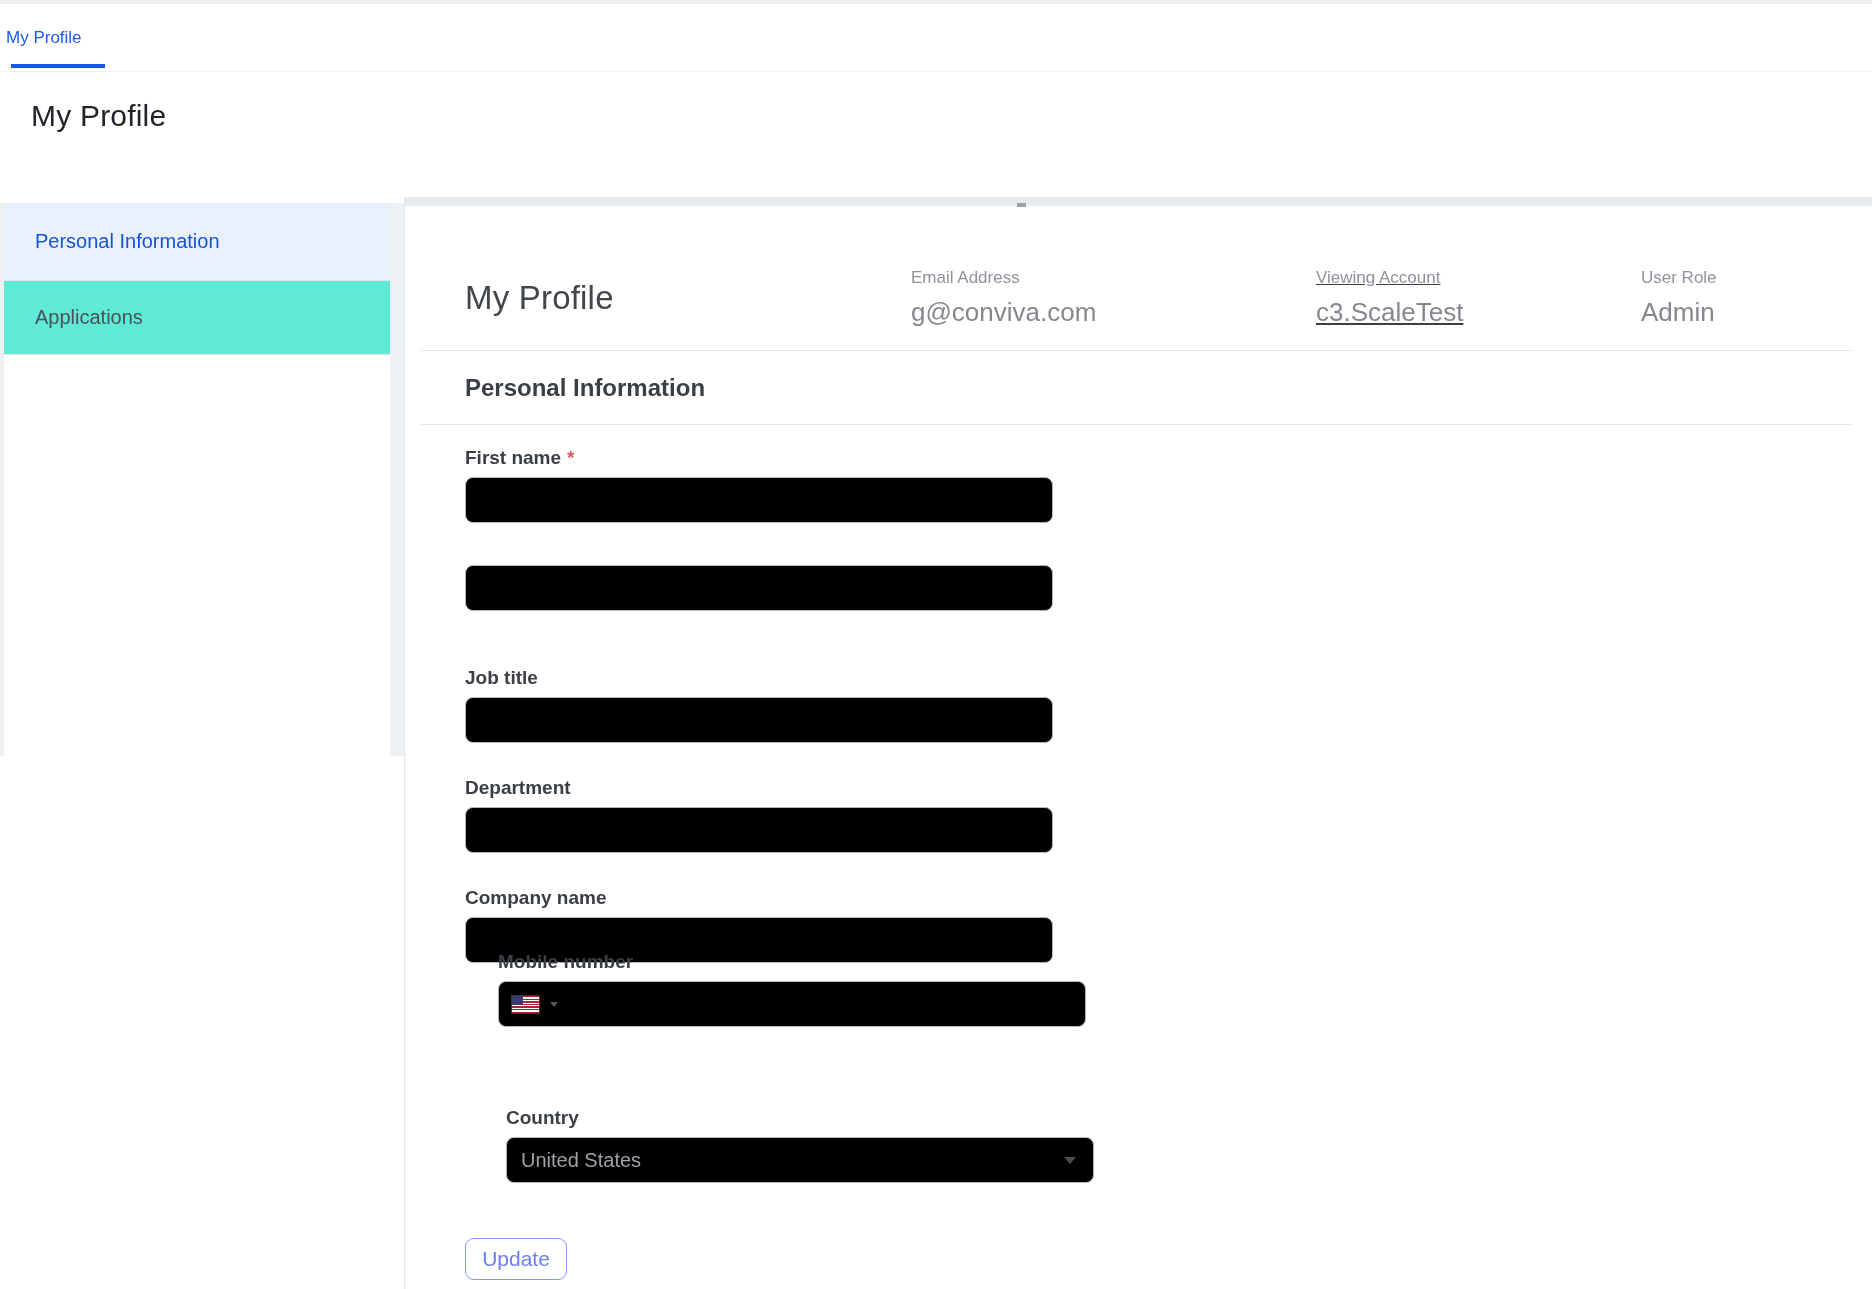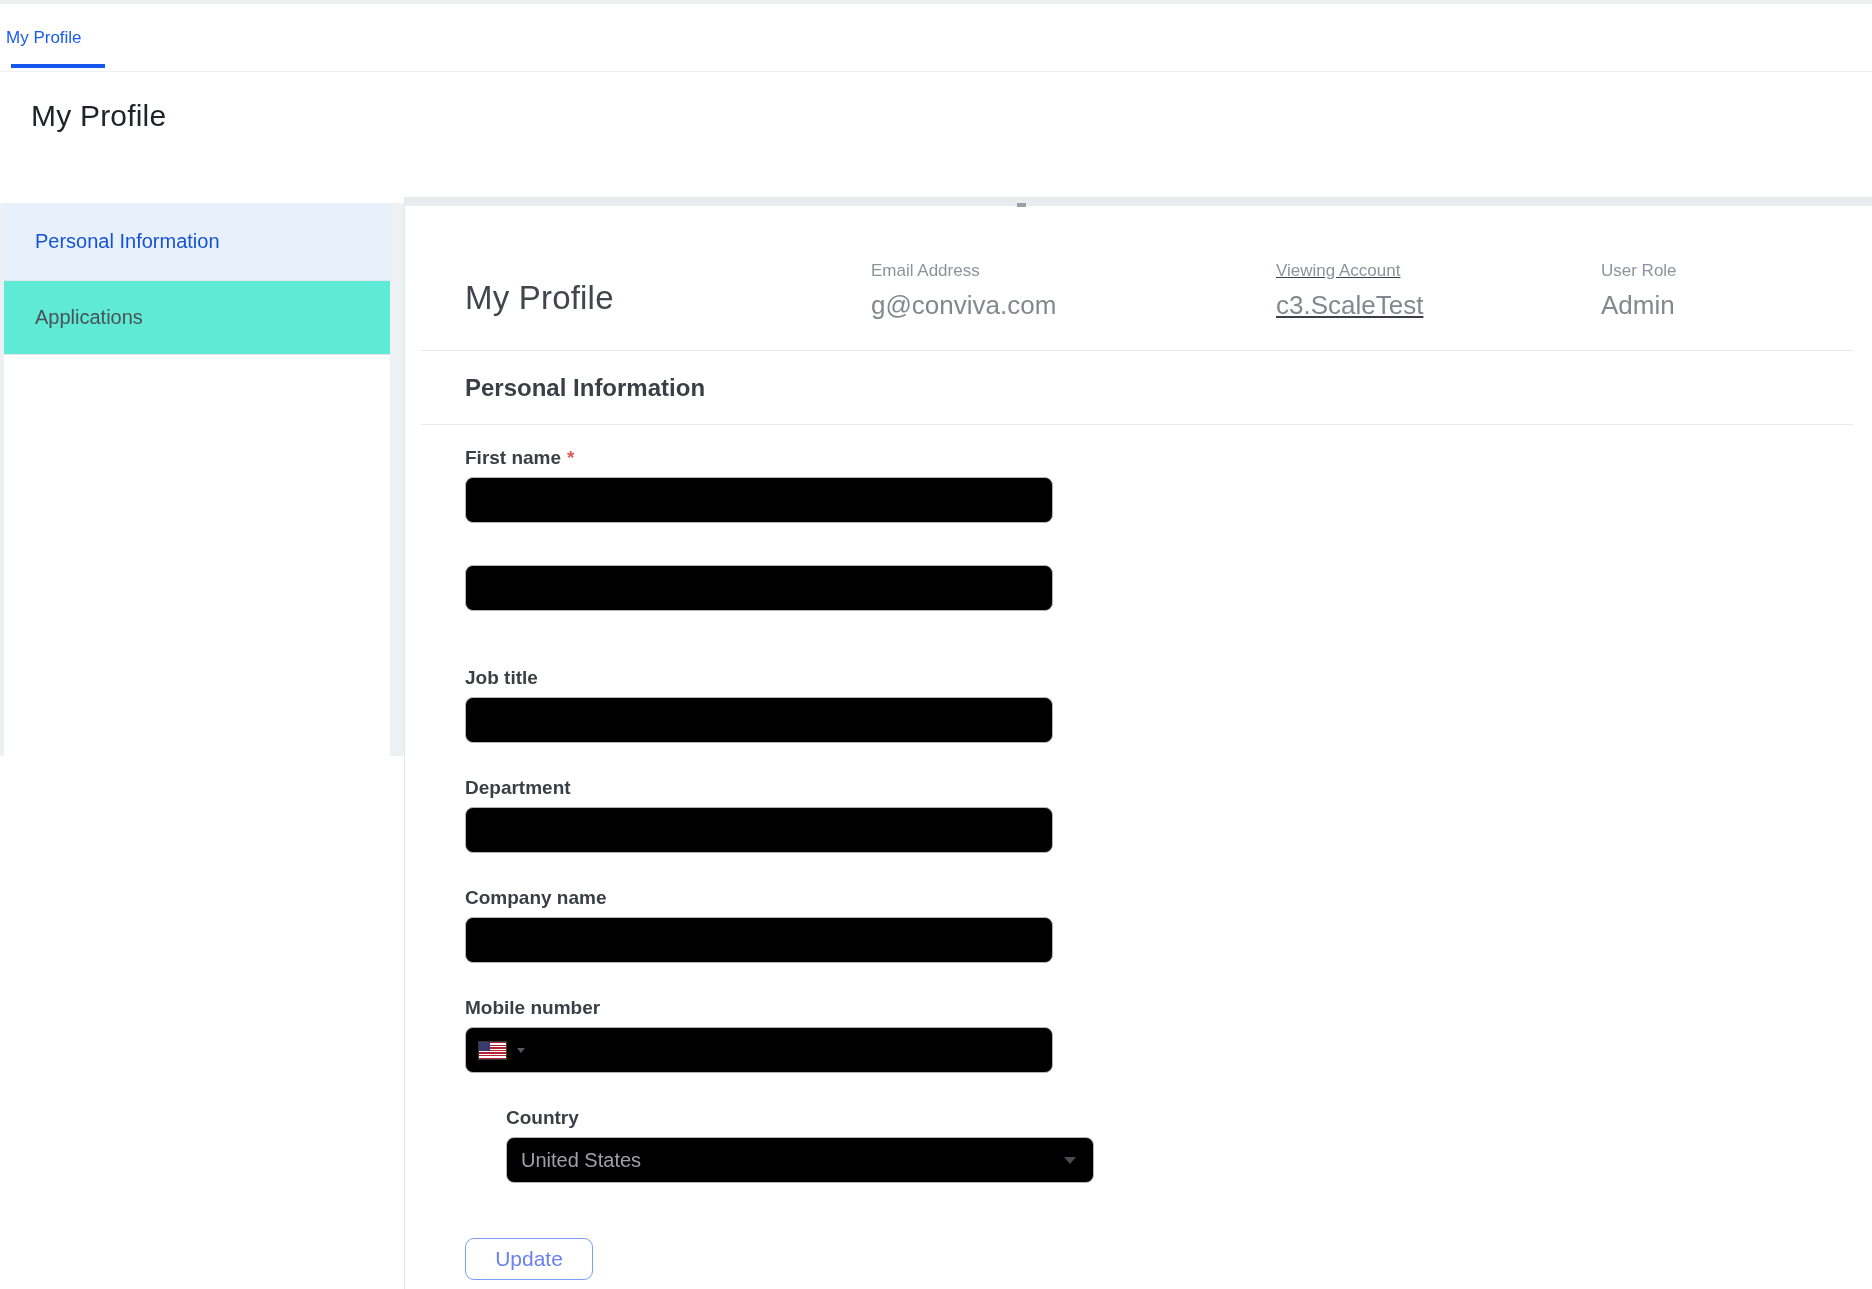--- a/index.html
+++ b/index.html
@@ -66,21 +66,21 @@
     background:#e9ecef;
   }
   .hscroll-thumb {
     position:absolute; left:612px; top:6px; width:9px; height:4px;
     background:#9ba1a7;
   }
   .main-heading {
     position:absolute; left:60px; top:82px;
     font-size:33px; font-weight:500; color:#41464c; letter-spacing:0.2px;
   }
-  .info-block { position:absolute; top:63px; }
+  .info-block { position:absolute; top:70px;margin-left:40px; }
   .info-block .lbl { font-size:17px; color:#8d939a; line-height:22px; }
   .info-block .val { font-size:26px; color:#84888e; margin-top:8px; }
   .ib-email   { left:466px; }
   .ib-account { left:871px;text-decoration:underline; }
   .ib-role    { left:1196px; }
   
   .section-header {
     position:absolute; left:16px; right:19px; top:153px; height:75px;
     border-top:1px solid #e7e9ec; border-bottom:1px solid #e7e9ec;
     display:flex; align-items:center; padding-left:44px;
@@ -92,21 +92,21 @@
     font-size:19px; font-weight:700; color:#3a3f45; line-height:22px;
   }
   .req { color:#e15a5a; margin-left:6px; font-weight:700; }
   .tinput, .phone-input, .country-select {
     margin-top:8px; width:588px; height:46px;
     background:#000000; border:1px solid #b1b5b9; border-radius:8px;
     font-size:20px; outline:none;
   }
   .tinput { padding:0 14px; color:#55595e; }
   .r1 { top:250px; } .r2 { top:360px; } .r3 { top:470px; }
-  .r4 { top:580px; } .r5 { top:690px; } .r6 { top:800px; } .r7 { top:910px;margin-left:41px; }
+  .r4 { top:580px; } .r5 { top:690px; } .r6 { top:754px;margin-left:33px; } .r7 { top:910px;margin-left:41px; }
   .phone-input {
     display:flex; align-items:center; padding-left:13px; cursor:pointer;
   }
   .flag-us {
     width:27px; height:17px; position:relative; flex:0 0 auto;
     background:repeating-linear-gradient(180deg,#b22234 0 1.31px,#ffffff 1.31px 2.62px);
     box-shadow:0 0 0 1px rgba(120,120,120,0.45);
   }
   .flag-us::after {
     content:""; position:absolute; left:0; top:0; width:11px; height:9px;
@@ -120,21 +120,21 @@
   .country-select {
     display:flex; align-items:center; padding:0 14px;
     color:#9da2a7; cursor:pointer; position:relative;
   }
   .caret-lg {
     position:absolute; right:17px; top:19px; width:0; height:0;
     border-left:6px solid transparent; border-right:6px solid transparent;
     border-top:7px solid #4a4e53;
   }
   .update-btn {
-    position:absolute; left:60px; top:1041px; width:128px; height:42px;
+    position:absolute; left:60px; top:1041px; width:102px; height:42px;
     background:#ffffff; border:1px solid #7e9bf6; border-radius:9px;
     color:#6b80f0; font-size:21px; font-family:"Liberation Sans",sans-serif;
     cursor:pointer;
   }
 </style>
 </head>
 <body>
 
 <div class="top-strip"></div>
 

